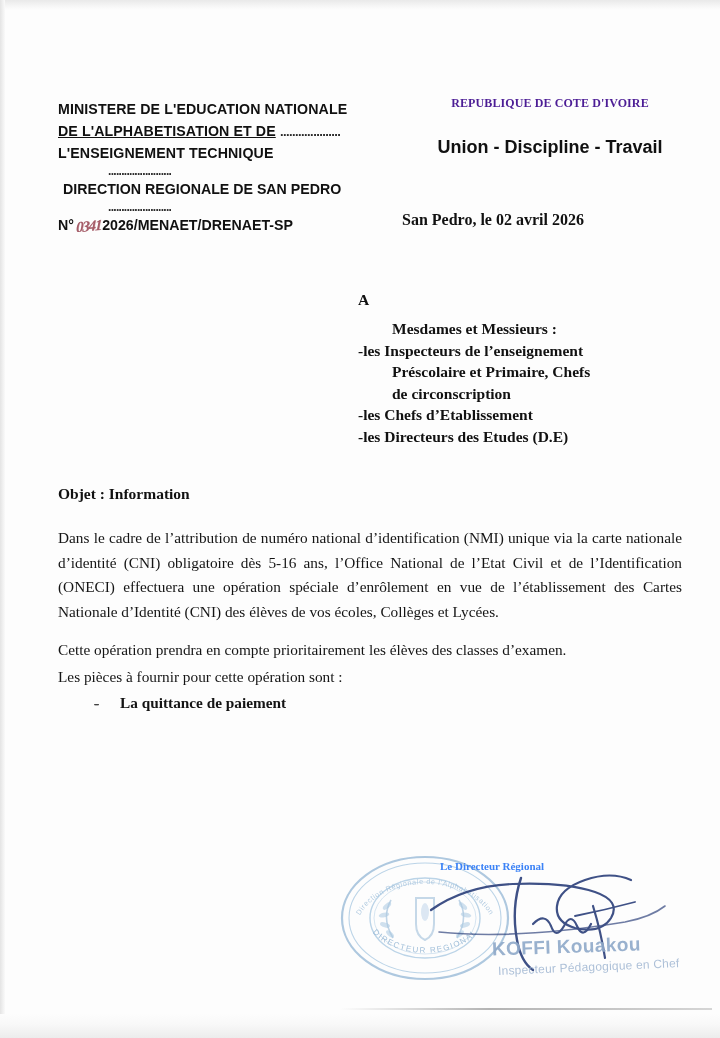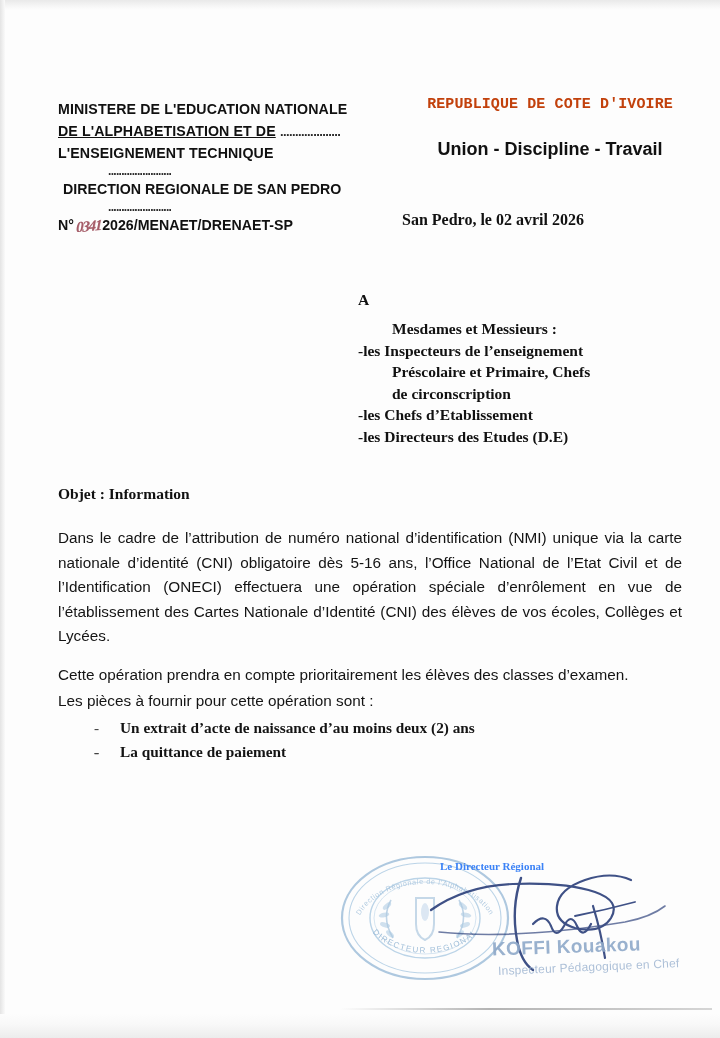--- a/index.html
+++ b/index.html
@@ -116,24 +116,24 @@
   }
 
   .hdr-right {
     position: absolute;
     left: 400px;
     top: 96px;
     width: 300px;
     text-align: center;
   }
   .republic {
-    font-family: Liberation Mono, monospace;
-    font-weight: bold;
-    font-size: 15px;
-    color: #c2410c;
+    font-family: Liberation Serif, serif;
+    font-weight: bold;
+    font-size: 12px;
+    color: #4c1d95;
     letter-spacing: 0.1px;
     white-space: nowrap;
   }
   .motto {
     font-family: "Liberation Sans", sans-serif;
     font-weight: bold;
     font-size: 18px;
     color: #111;
     margin-top: 26px;
     white-space: nowrap;
@@ -187,21 +187,21 @@
     font-size: 15.5px;
     color: #111;
   }
   .body {
     position: absolute;
     left: 58px;
     top: 526px;
     width: 624px;
   }
   .para {
-    font-family: Liberation Sans, sans-serif;
+    font-family: Liberation Serif, serif;
     font-size: 15.3px;
     line-height: 24.5px;
     color: #141414;
     text-align: justify;
     margin: 0 0 14px 0;
   }
   .para.tight {
     margin-bottom: 2px;
   }
   .list {
@@ -332,21 +332,21 @@
     <div class="addr-line">-les Directeurs des Etudes (D.E)</div>
   </div>
 
   <div class="subject">Objet : Information</div>
 
   <div class="body">
     <p class="para">Dans le cadre de l’attribution de numéro national d’identification (NMI) unique via la carte nationale d’identité (CNI) obligatoire dès 5-16 ans, l’Office National de l’Etat Civil et de l’Identification (ONECI) effectuera une opération spéciale d’enrôlement en vue de l’établissement des Cartes Nationale d’Identité (CNI) des élèves de vos écoles, Collèges et Lycées.</p>
     <p class="para tight">Cette opération prendra en compte prioritairement les élèves des classes d’examen.</p>
     <p class="para tight">Les pièces à fournir pour cette opération sont :</p>
     <ul class="list">
-      <li><span class="dash">-</span><span>Un extrait d’acte de naissance d’au moins deux (2) ans</span></li>
+      <li><span class="dash">-</span></li>
       <li><span class="dash">-</span></li>
       <li><span class="dash">-</span><span>La quittance de paiement</span></li>
     </ul>
   </div>
 
   <div class="sig-block">
 
     <div class="sig-title">Le Directeur Régional</div>
 
     <svg class="stamp" viewBox="0 0 178 128">

